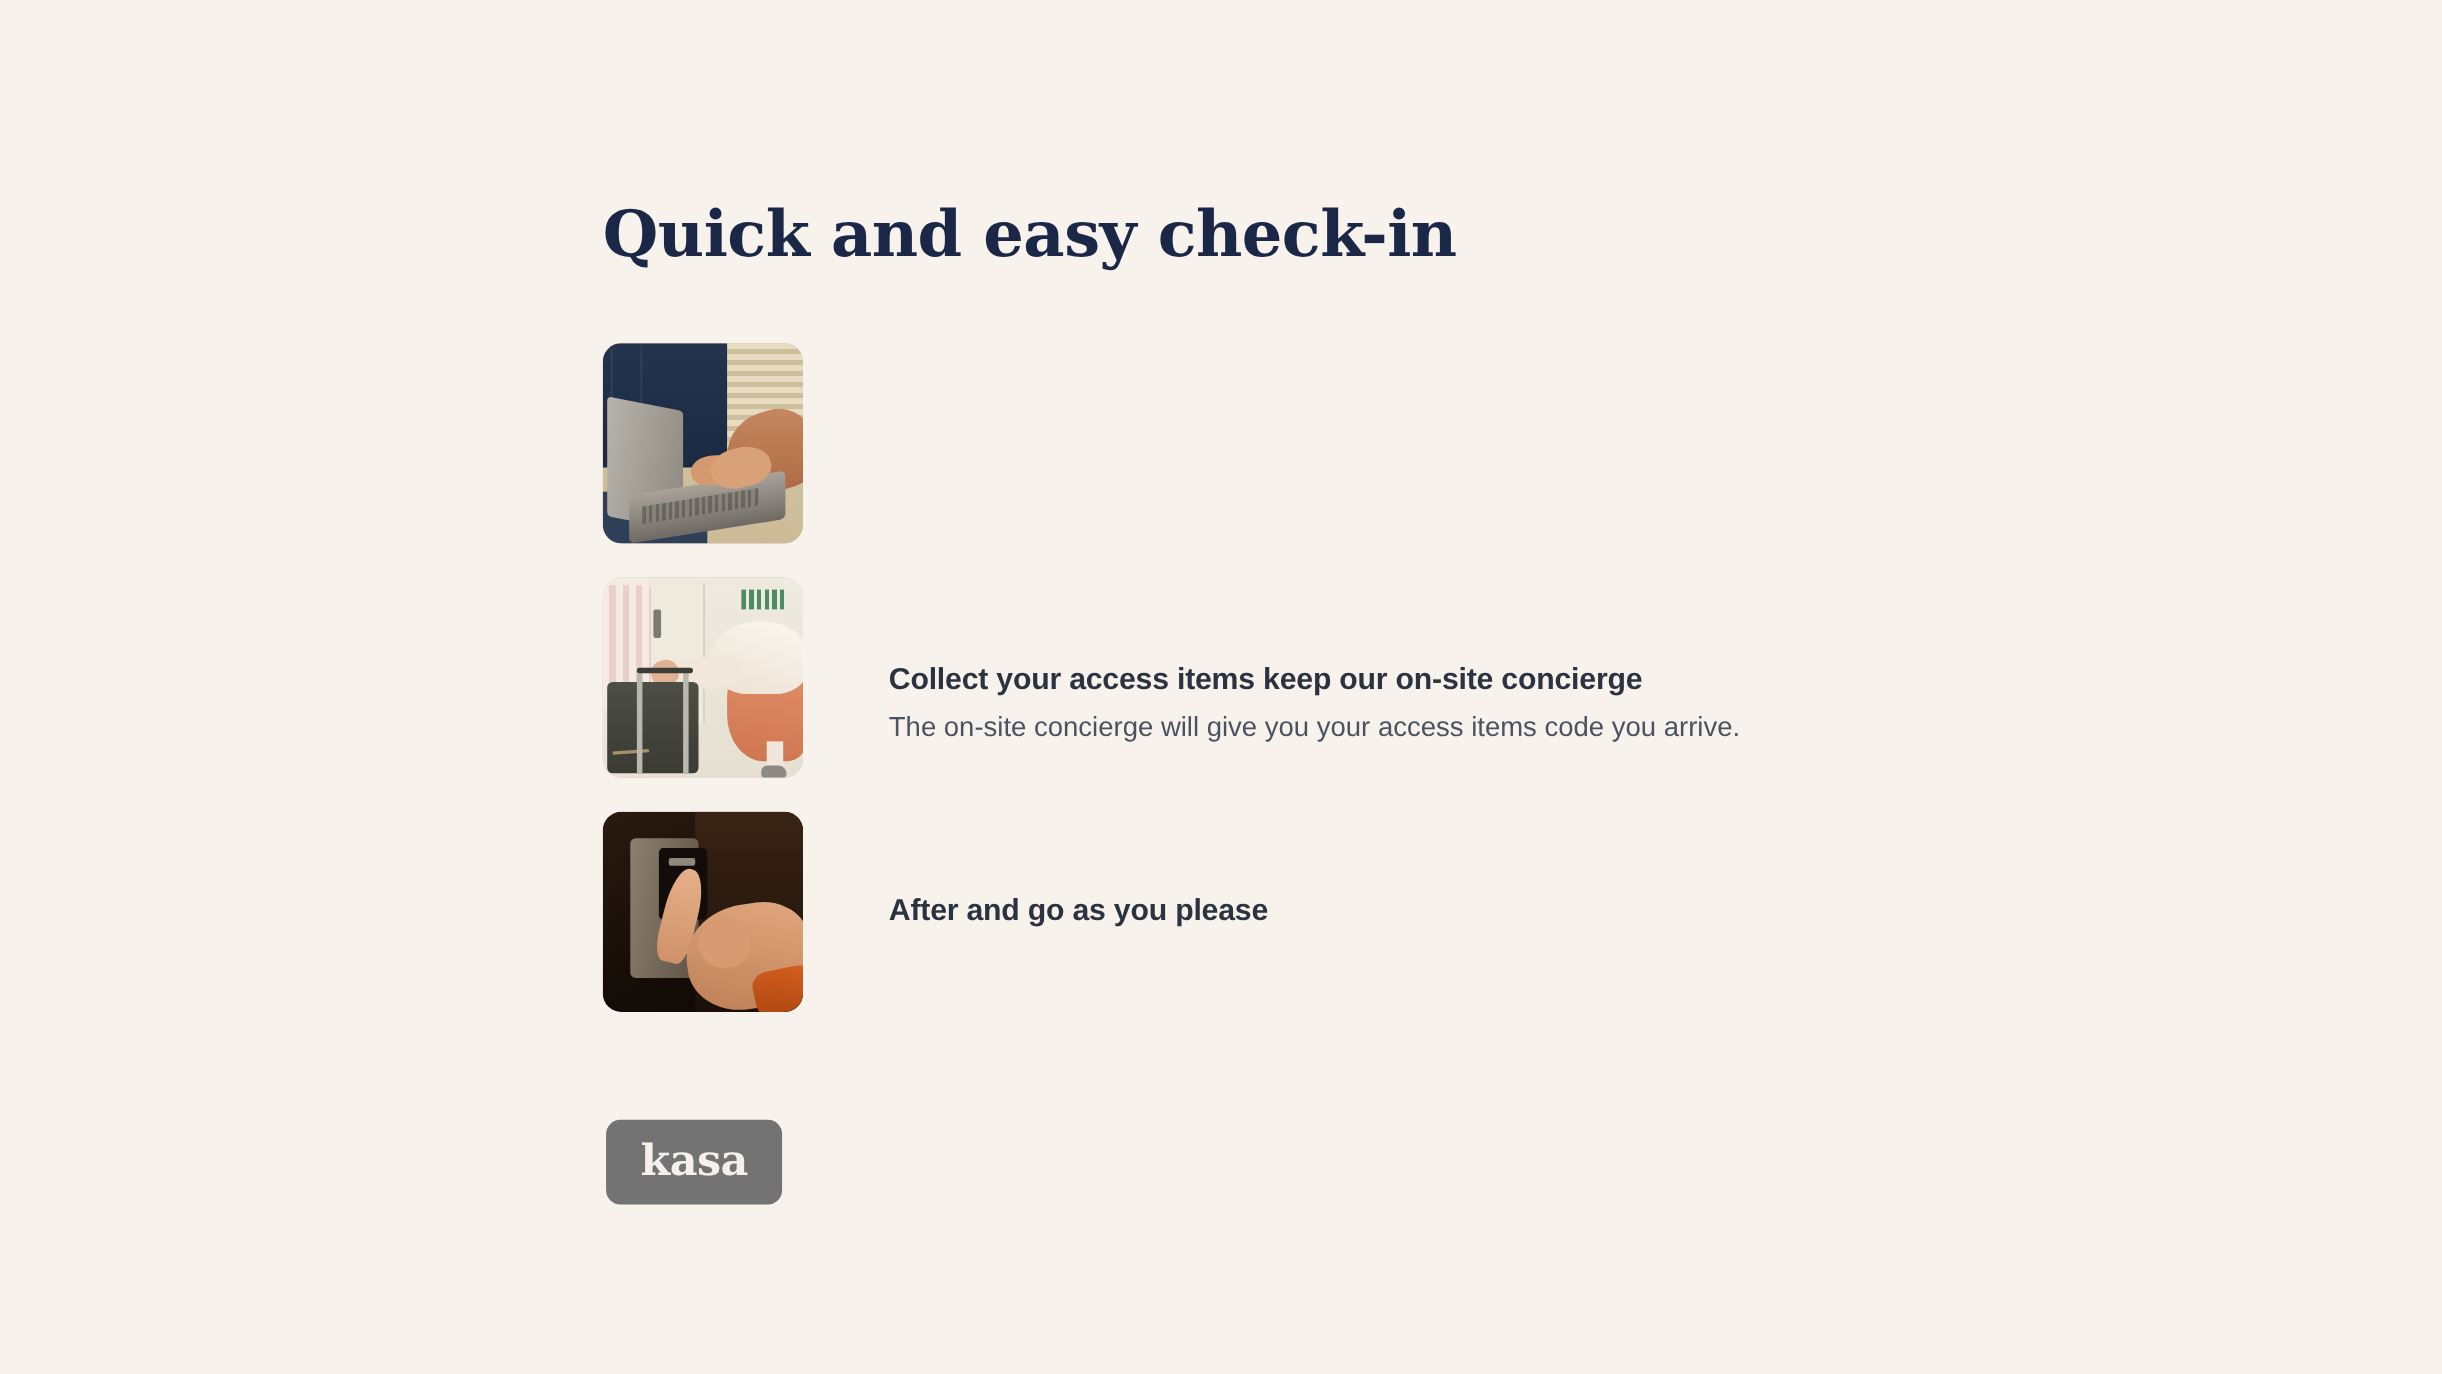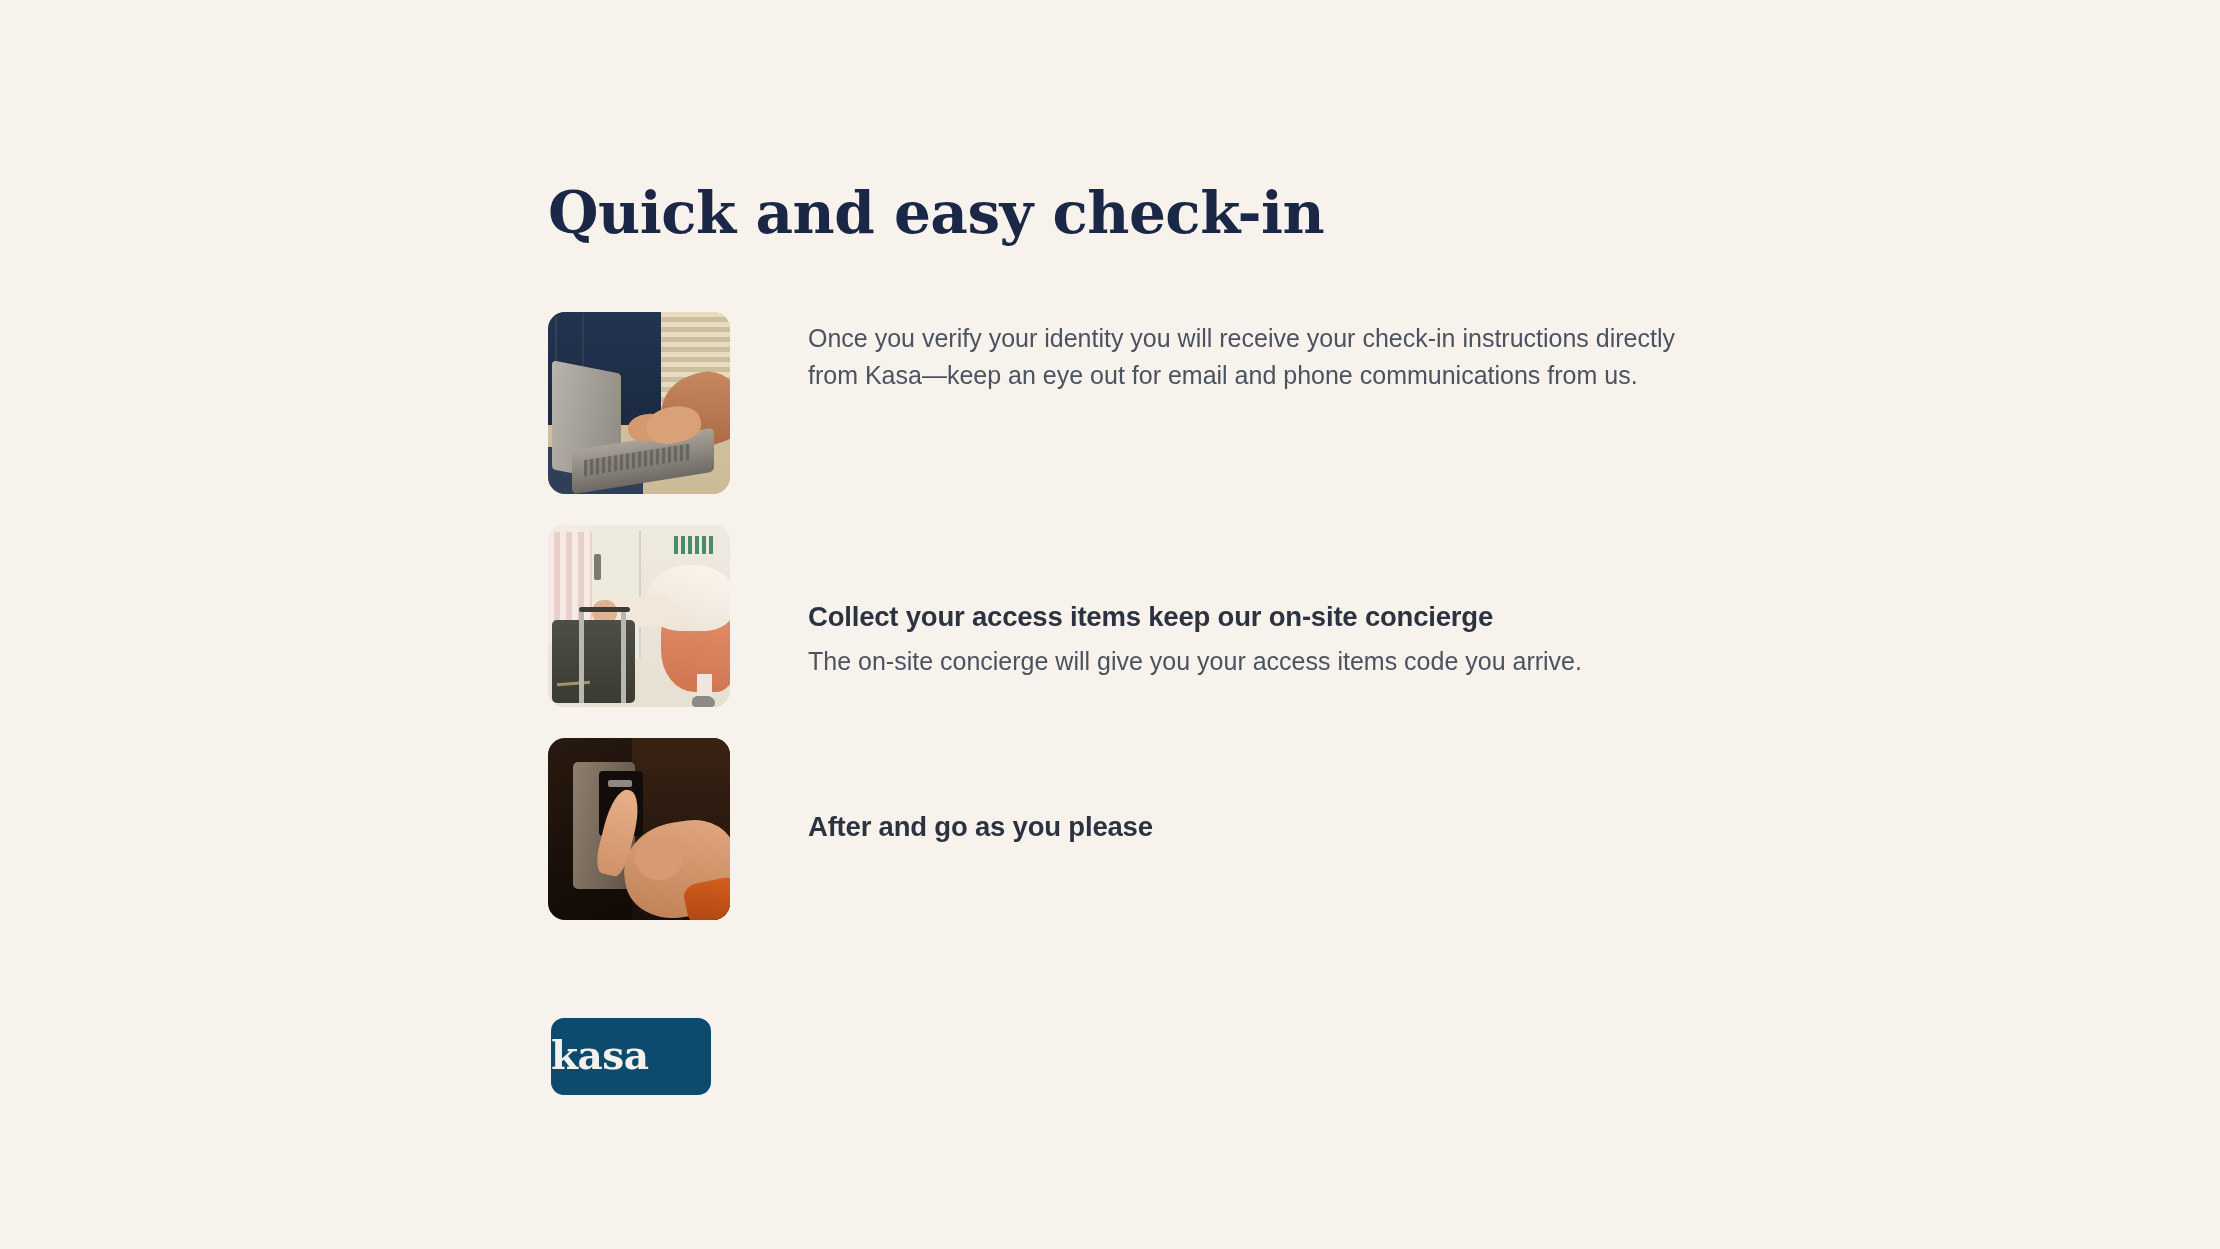--- a/index.html
+++ b/index.html
@@ -92,25 +92,25 @@
   .step.s2 .step-body { padding-top: 75px; }
   .step.s3 .step-body { padding-top: 72px; }
 
   
   .logo {
     position: absolute;
     left: 551px;
     top: 1018px;
     width: 160px;
     height: 77px;
-    background: #0c4a6e;
+    background: #737373;
     border-radius: 13px;
     display: flex;
     align-items: center;
-    justify-content: flex-start;
+    justify-content: center;
   }
   .logo-text {
     font-family: "DejaVu Serif", "Liberation Serif", serif;
     font-size: 39px;
     font-weight: 700;
     color: #f4f1ec;
     letter-spacing: -0.5px;
     line-height: 1;
     padding-bottom: 3px;
   }
@@ -328,21 +328,20 @@
           <div class="lap"></div>
           <div class="arm"></div>
           <div class="laptop-screen"></div>
           <div class="laptop-base"></div>
           <div class="laptop-keys"></div>
           <div class="hand2"></div>
           <div class="hand"></div>
         </div>
       </div>
       <div class="step-body">
-        <p class="step-text">Once you verify your identity you will receive your check-in instructions directly from Kasa—keep an eye out for email and phone communications from us.</p>
       </div>
     </div>
 
     <div class="step s2">
       <div class="step-thumb">
         <div class="thumb-scene sc2">
           <div class="wall"></div>
           <div class="window"></div>
           <div class="door"></div>
           <div class="door-handle"></div>

